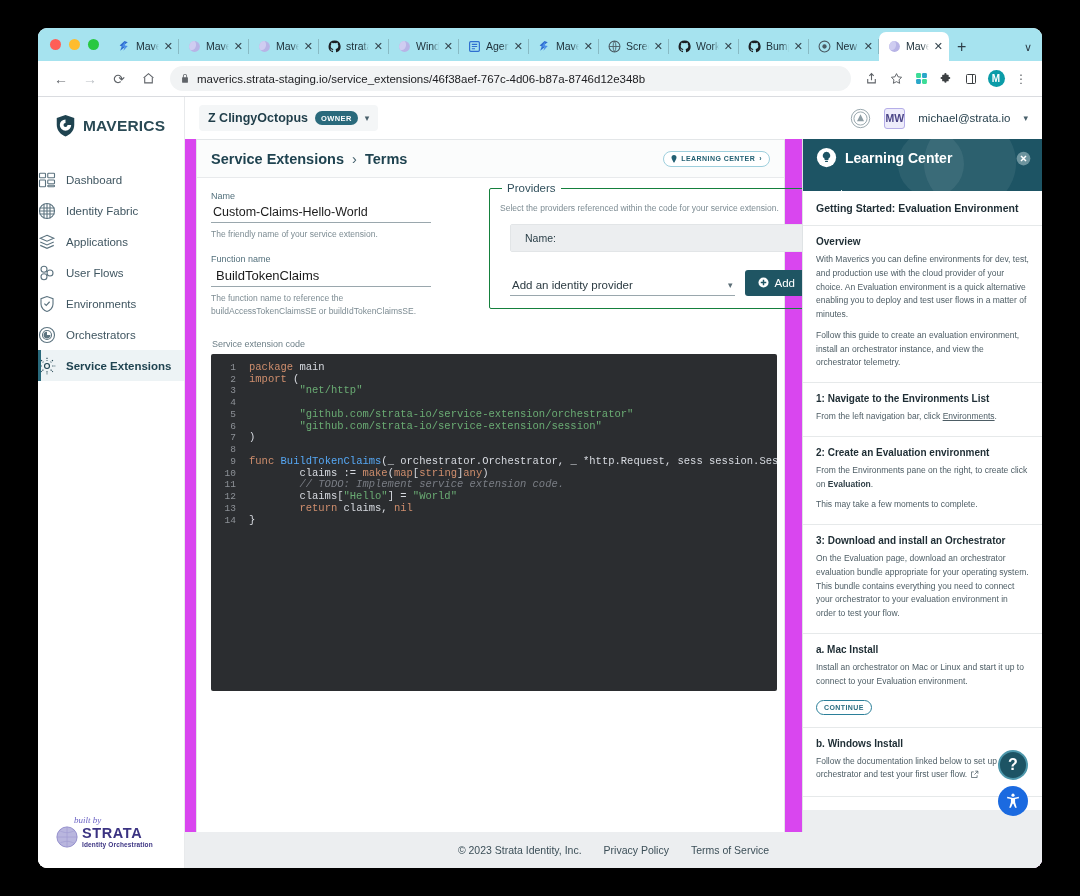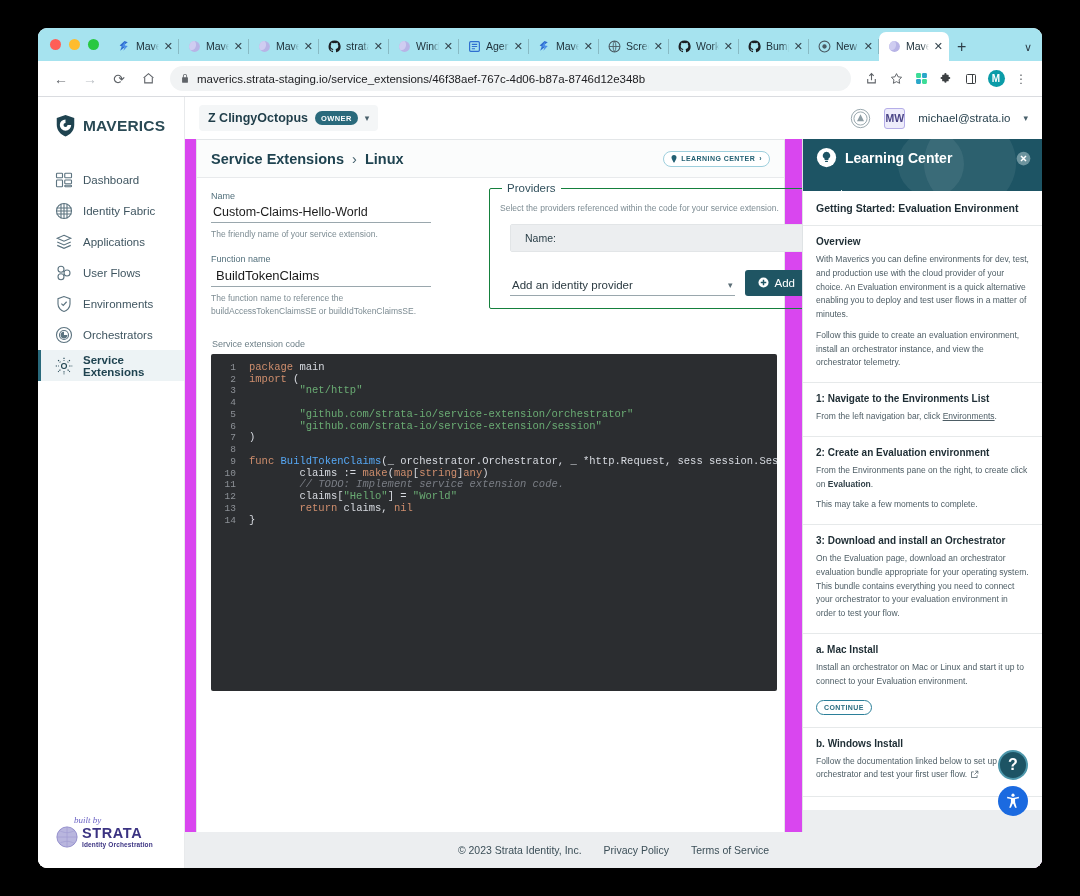--- a/index.html
+++ b/index.html
@@ -94,21 +94,21 @@
   
   #sidenav {
     width: 147px; flex: none; background: #fff; position: relative;
     border-right: 1px solid #e8eaec;
   }
   #brand { display: flex; align-items: center; gap: 7px; padding: 17px 0 0 17px; }
   #brand .word { font-size: 15.5px; font-weight: bold; color: #2a4a55; letter-spacing: .2px; }
   #nav-list { margin-top: 27px; }
   .nav-item {
     display: flex; align-items: center; gap: 10px;
-    height: 31px; padding-left: 17px; position: relative;
+    height: 31px; position: relative;
     font-size: 11.5px; color: #3f5560;
   }
   .nav-item.active { background: #edf3f5; color: #1f4350; font-weight: 600; }
   .nav-item.active::before {
     content: ""; position: absolute; left: 0; top: 0; bottom: 0; width: 3px; background: #2a6a7c;
   }
   .nav-item .nav-ico { width: 18px; height: 18px; flex: none; display: block; }
   #builtby { position: absolute; left: 18px; bottom: 20px; }
 
   
@@ -517,21 +517,21 @@
       </div>
 
       <div id="body-area">
 
         <div id="main-card">
 
           <div id="page-head">
             <div id="breadcrumb">
               <span>Service Extensions</span>
               <span class="sep">›</span>
-              <span>Linux</span>
+              <span>Terms</span>
             </div>
             <div id="lc-badge">
               <svg width="6" height="8" viewBox="0 0 12 16">
                   <path d="M6 0a5 5 0 00-5 5c0 3 5 11 5 11s5-8 5-11a5 5 0 00-5-5z" fill="#236073"></path>
                 </svg>
               <span>LEARNING CENTER</span>
               <span>›</span>
             </div>
           </div>
 

